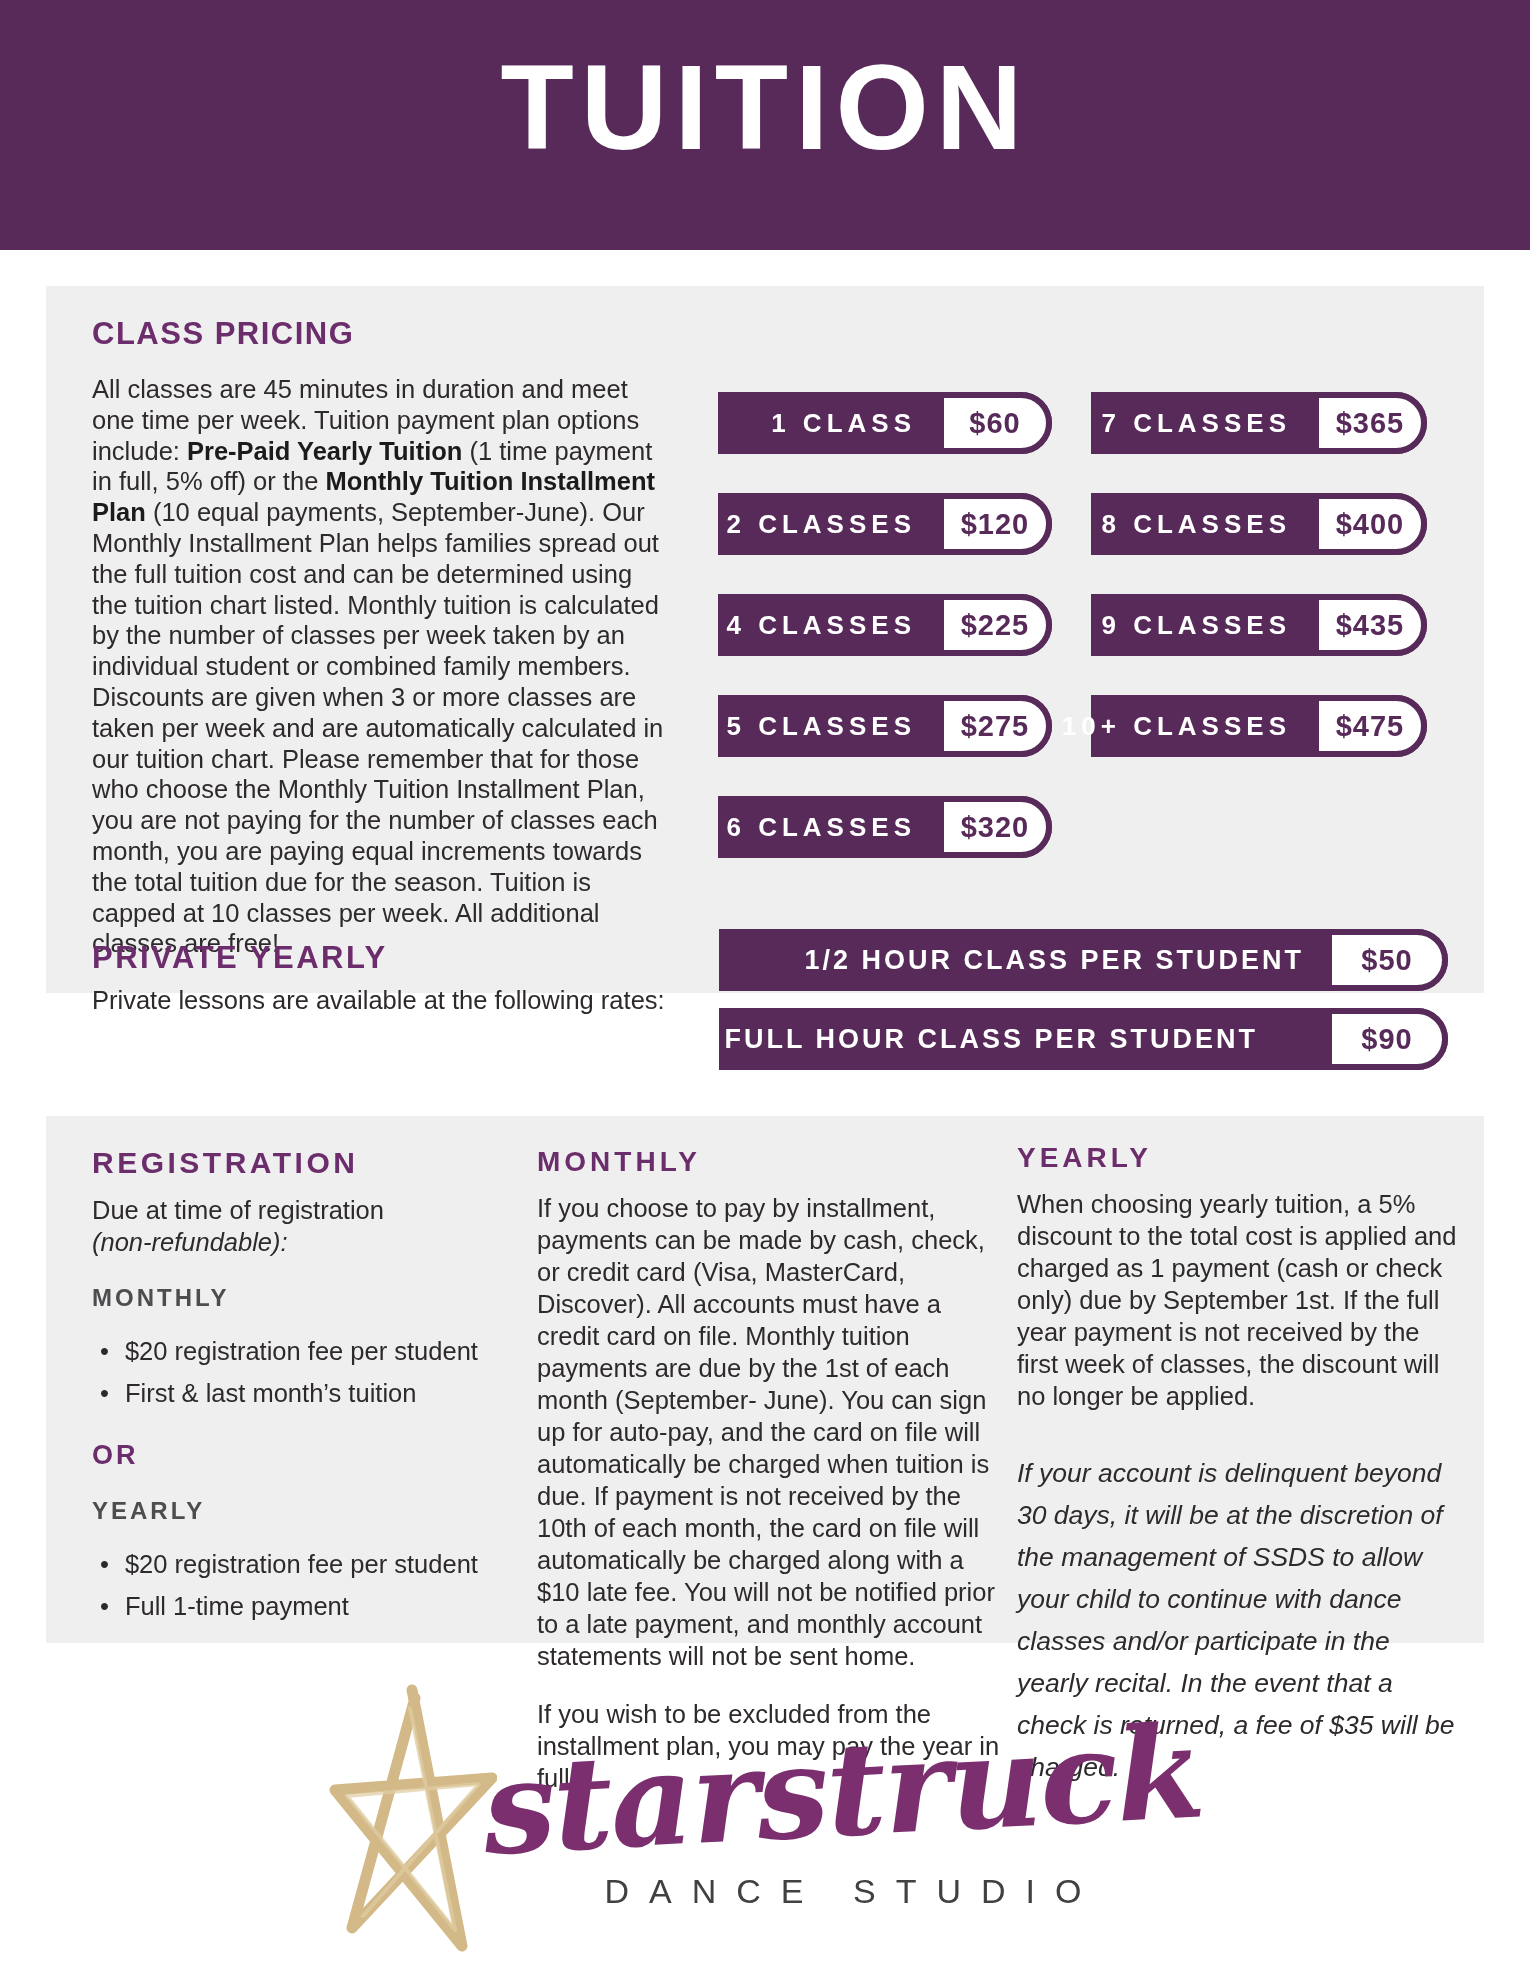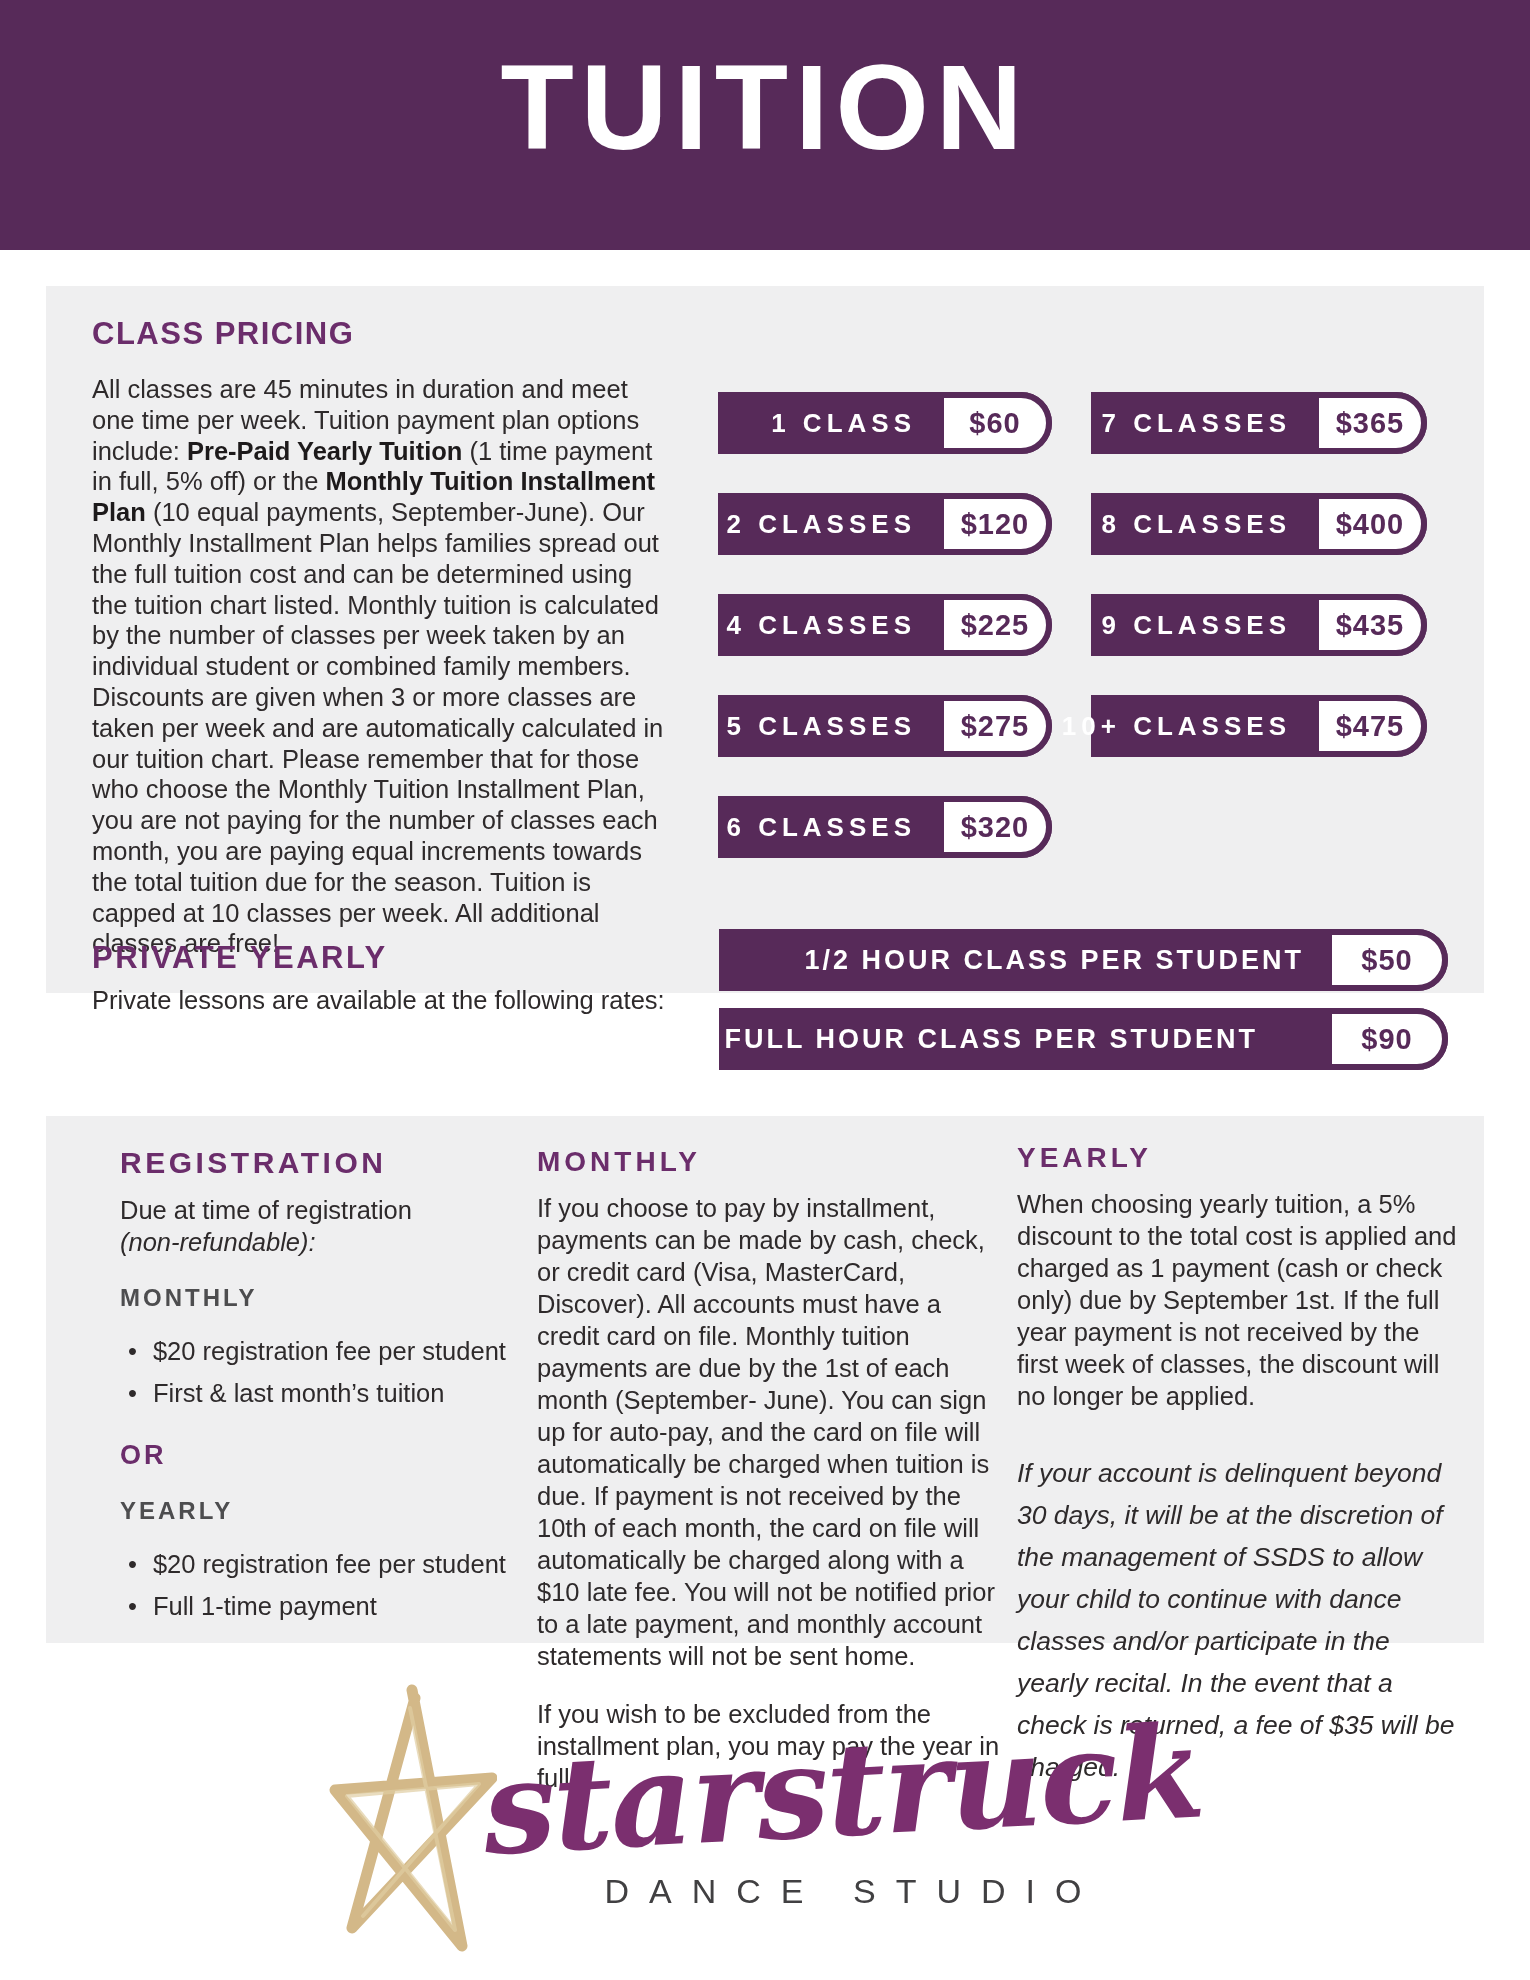--- a/index.html
+++ b/index.html
@@ -74,21 +74,21 @@
   .private-head{position:absolute;left:92px;top:940px;width:600px;}
   .private-head h2{margin-bottom:10px;letter-spacing:2.5px;}
   .private-head p{font-size:25.5px;color:var(--ink);}
   .pill-private-1{position:absolute;left:719px;top:929px;width:729px;}
   .pill-private-2{position:absolute;left:719px;top:1008px;width:729px;gap:46px;}
   .pill-private-1 .label,.pill-private-2 .label{font-size:27px;letter-spacing:3px;}
   .pill-private-1 .price,.pill-private-2 .price{width:122px;}
 
   
   .col{position:absolute;top:0;}
-  .col-1{left:46px;top:30px;width:385px;margin-left:28px;}
+  .col-1{left:46px;top:30px;width:385px;}
   .col-2{left:491px;top:30px;width:465px;}
   .col-3{left:971px;top:26px;width:442px;}
   .col h2{margin-bottom:14px;letter-spacing:3.5px;font-size:30px;}
   .col-2 h2,.col-3 h2{font-size:28px;letter-spacing:4px;}
   .col p{font-size:25.5px;line-height:32px;color:var(--ink);margin-bottom:26px;}
   .col .intro em{font-style:italic;}
   h3.sub{
     color:var(--subhead);font-size:24px;font-weight:bold;letter-spacing:3px;
     margin:26px 0 18px 0;
   }

